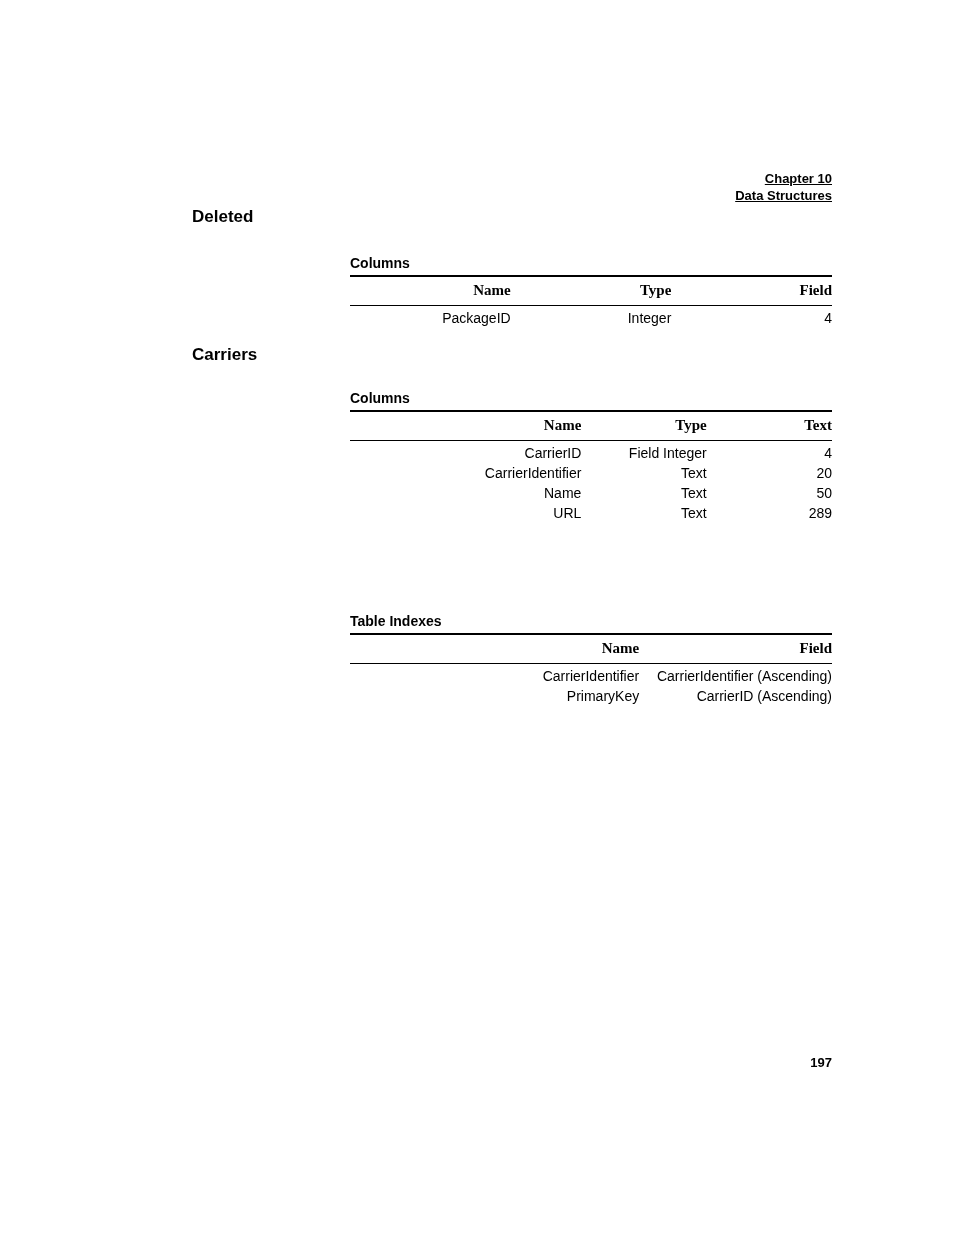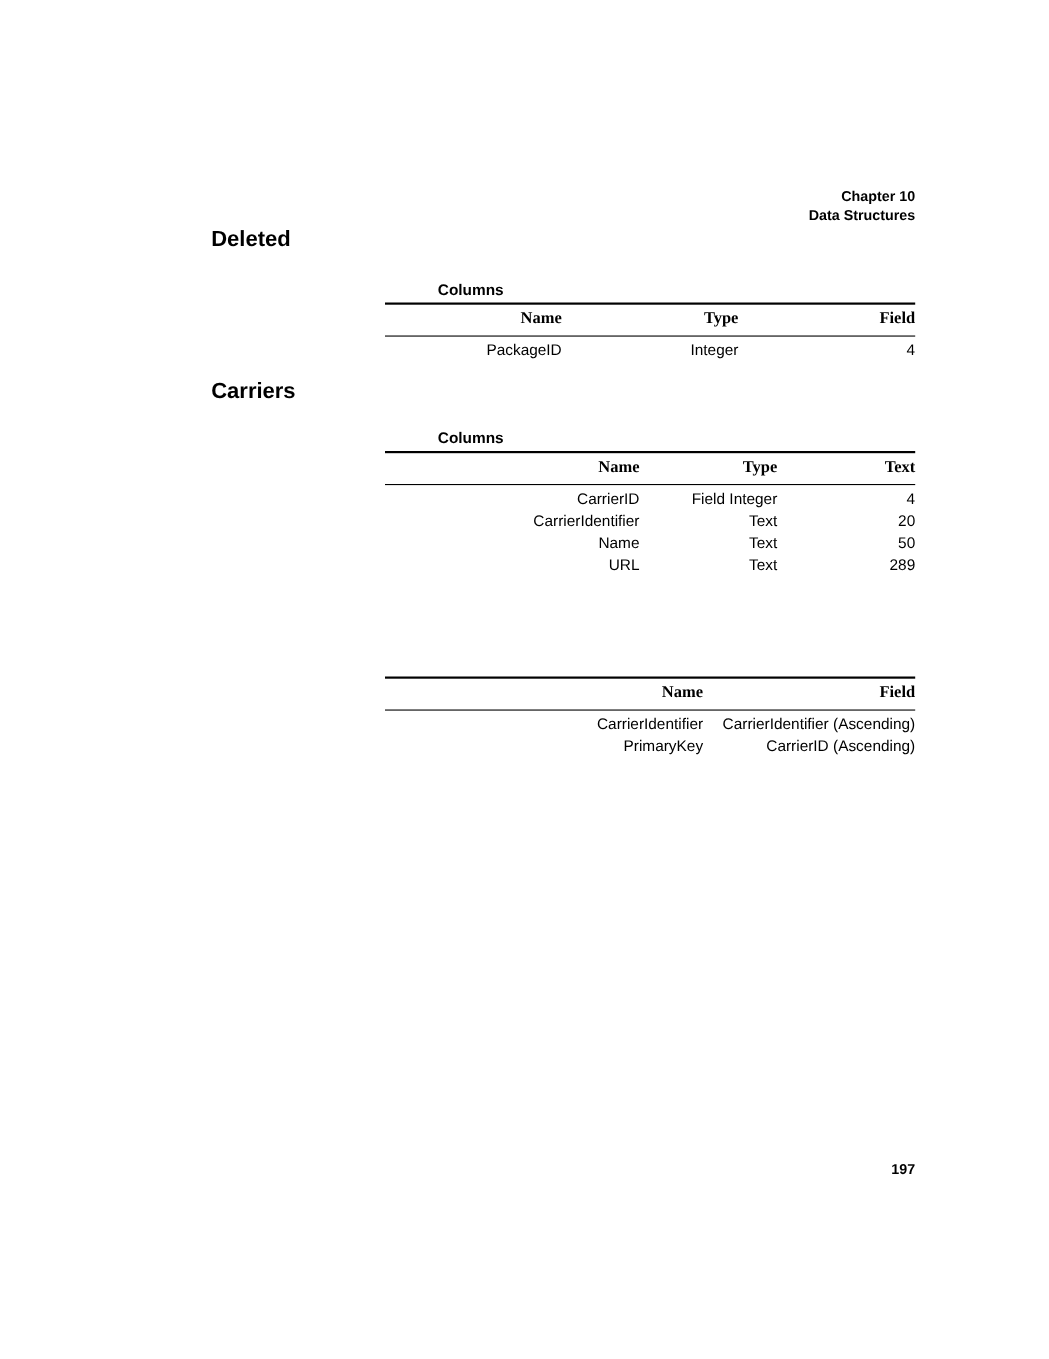--- a/index.html
+++ b/index.html
@@ -18,32 +18,32 @@
     height: 1235px;
   }
   .hdr {
     position: absolute;
     top: 170px;
     right: 122px;
     text-align: right;
     font-weight: bold;
     font-size: 13px;
     line-height: 17px;
+    text-decoration: underline;
   }
   .h2 {
     position: absolute;
     left: 192px;
     font-weight: bold;
-    font-size: 20px;
+    font-size: 17px;
   }
   .tbltitle {
     font-weight: bold;
     font-size: 14px;
     margin-bottom: 4px;
-    margin-left: 48px;
   }
   .block {
     position: absolute;
     left: 350px;
     right: 122px;
   }
   .rule-thick { border-top: 2px solid #000; margin-top: 2px; }
   .rule-thin  { border-top: 1px solid #000; margin-top: 2px; }
   table { border-collapse: collapse; width: 100%; }
   th, td {
@@ -149,20 +149,21 @@
         <td></td>
         <td>URL</td>
         <td>Text</td>
         <td>289</td>
       </tr>
     </tbody>
       </table>
   </div>
 
   <div class="block" style="top:613px">
+    <div class="tbltitle">Table Indexes</div>
     <div class="rule-thick"></div>
     <table style="margin-top:3px">
       <colgroup>
           <col style="width:24%">
           <col style="width:36%">
           <col style="width:40%">
         </colgroup>
       <tbody>
           <tr>
         <th></th>

